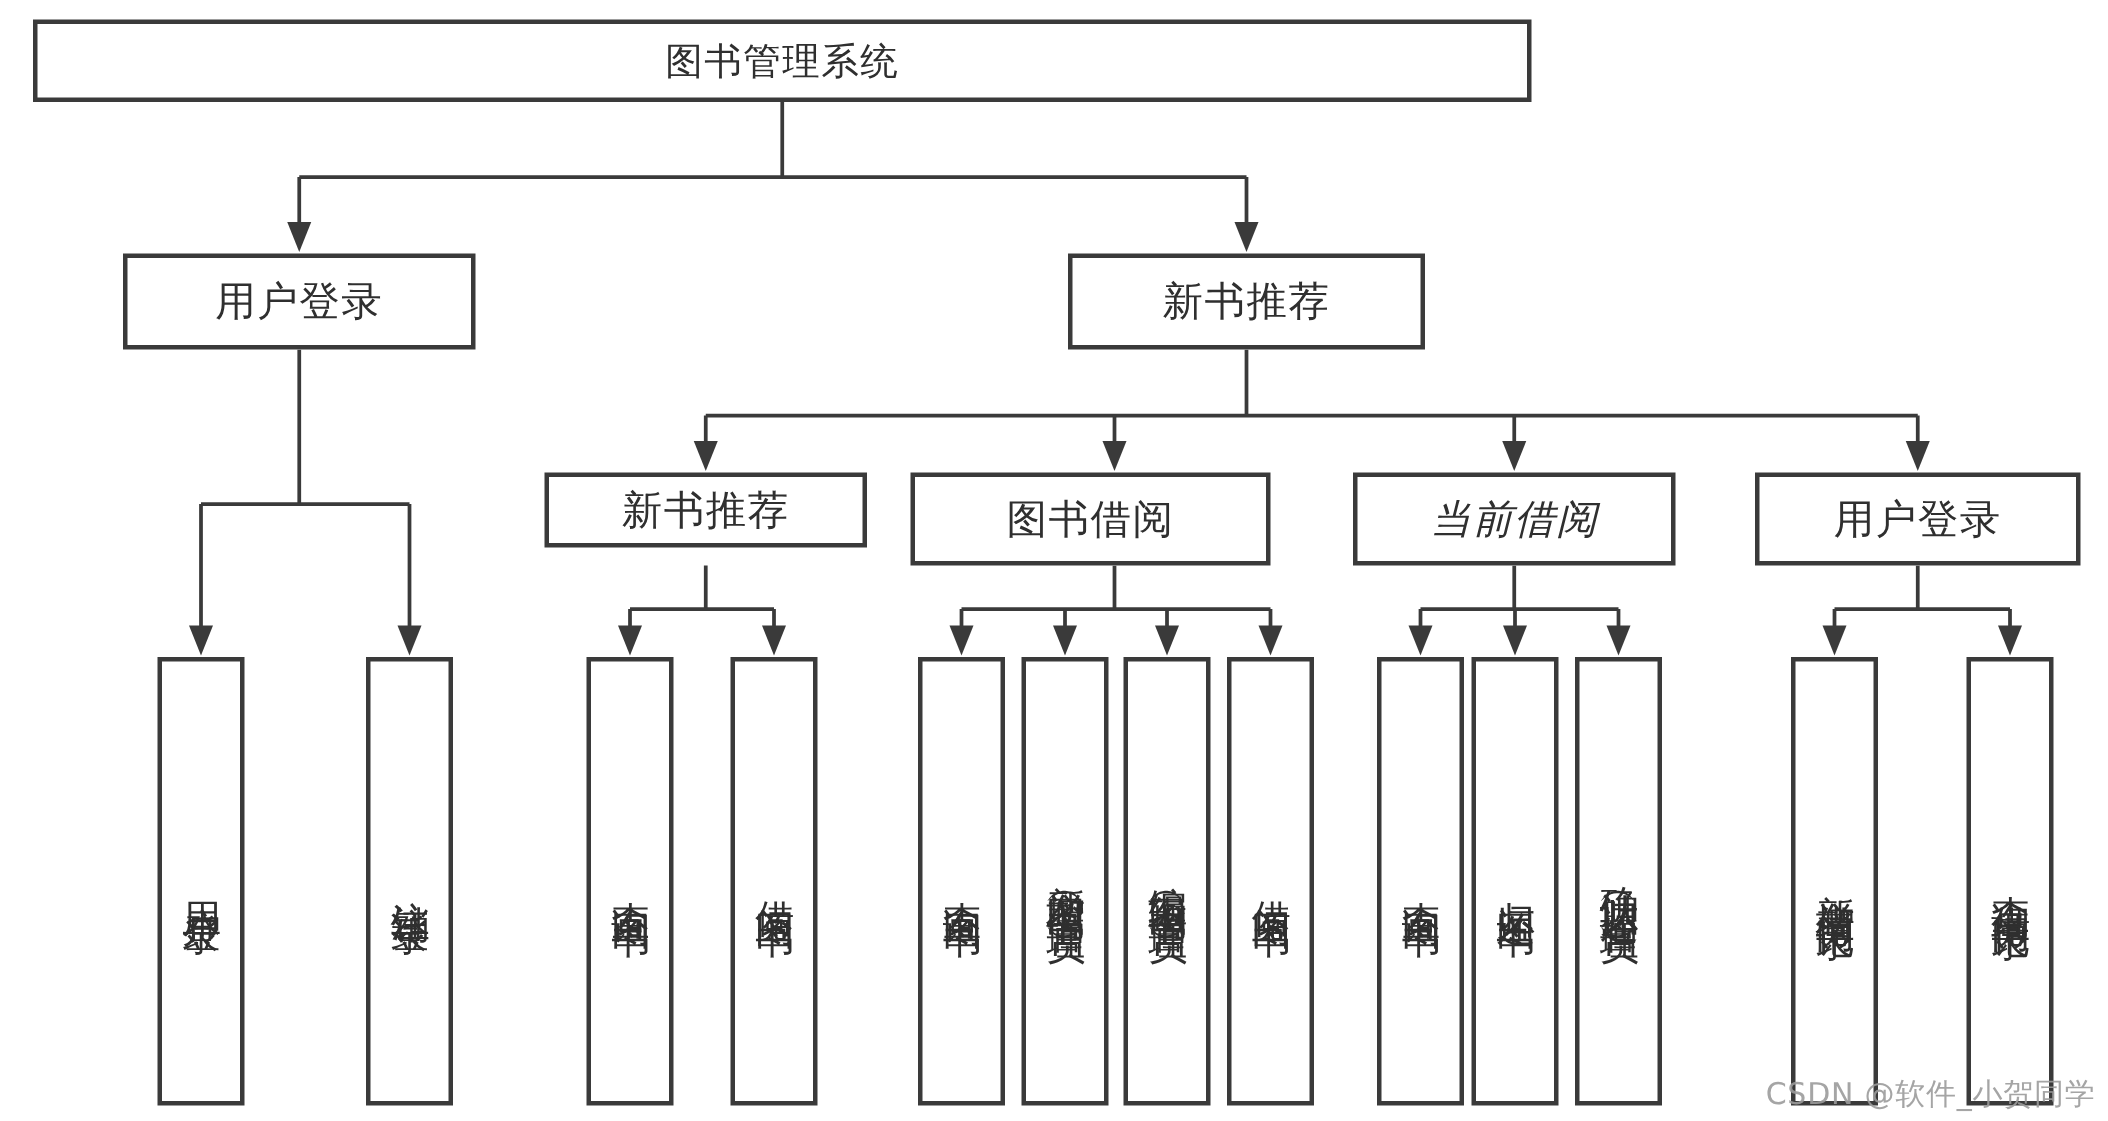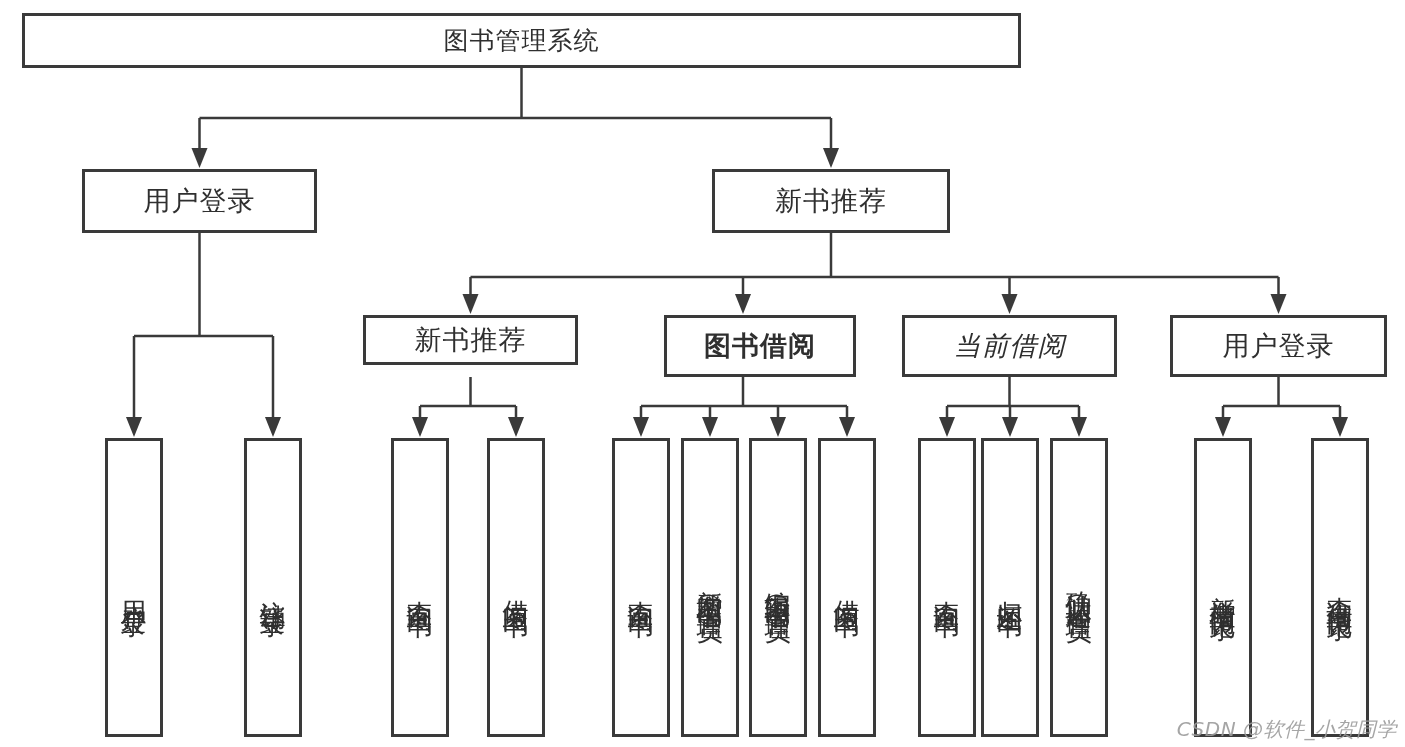--- a/index.html
+++ b/index.html
@@ -45,21 +45,20 @@
     line-height: 1;
   }
   .watermark {
     position: absolute;
     top: 716px;
     right: 8px;
     font-size: 20px;
     color: rgba(155,155,155,0.9);
     letter-spacing: 0.5px;
     white-space: nowrap;
-    font-style: italic;
   }
   svg line, svg path { stroke: #3a3a3a; stroke-width: 2.5; fill: none; }
   svg polygon { fill: #3a3a3a; stroke: none; }
 </style>
 </head>
 <body>
 
 <div class="canvas">
 
   <svg class="connector-layer" width="1405" height="747" viewBox="0 0 1405 747">
@@ -145,21 +144,21 @@
   <div class="box h" style="left:82px; top:169px; width:235px; height:64px;">
     <span>用户登录</span>
   </div>
   <div class="box h" style="left:712px; top:169px; width:238px; height:64px;">
     <span>新书推荐</span>
   </div>
 
   <div class="box h" style="left:363px; top:315px; width:215px; height:50px;">
     <span>新书推荐</span>
   </div>
-  <div class="box h" style="left:664px; top:315px; width:192px; height:62px;font-weight:bold;">
+  <div class="box h" style="left:607px; top:315px; width:240px; height:62px;">
     <span>图书借阅</span>
   </div>
   <div class="box h" style="left:902px; top:315px; width:215px; height:62px;font-style:italic;">
     <span>当前借阅</span>
   </div>
   <div class="box h" style="left:1170px; top:315px; width:217px; height:62px;">
     <span>用户登录</span>
   </div>
 
   <div class="box v" style="left:105px; top:438px; width:58px; height:299px;">

